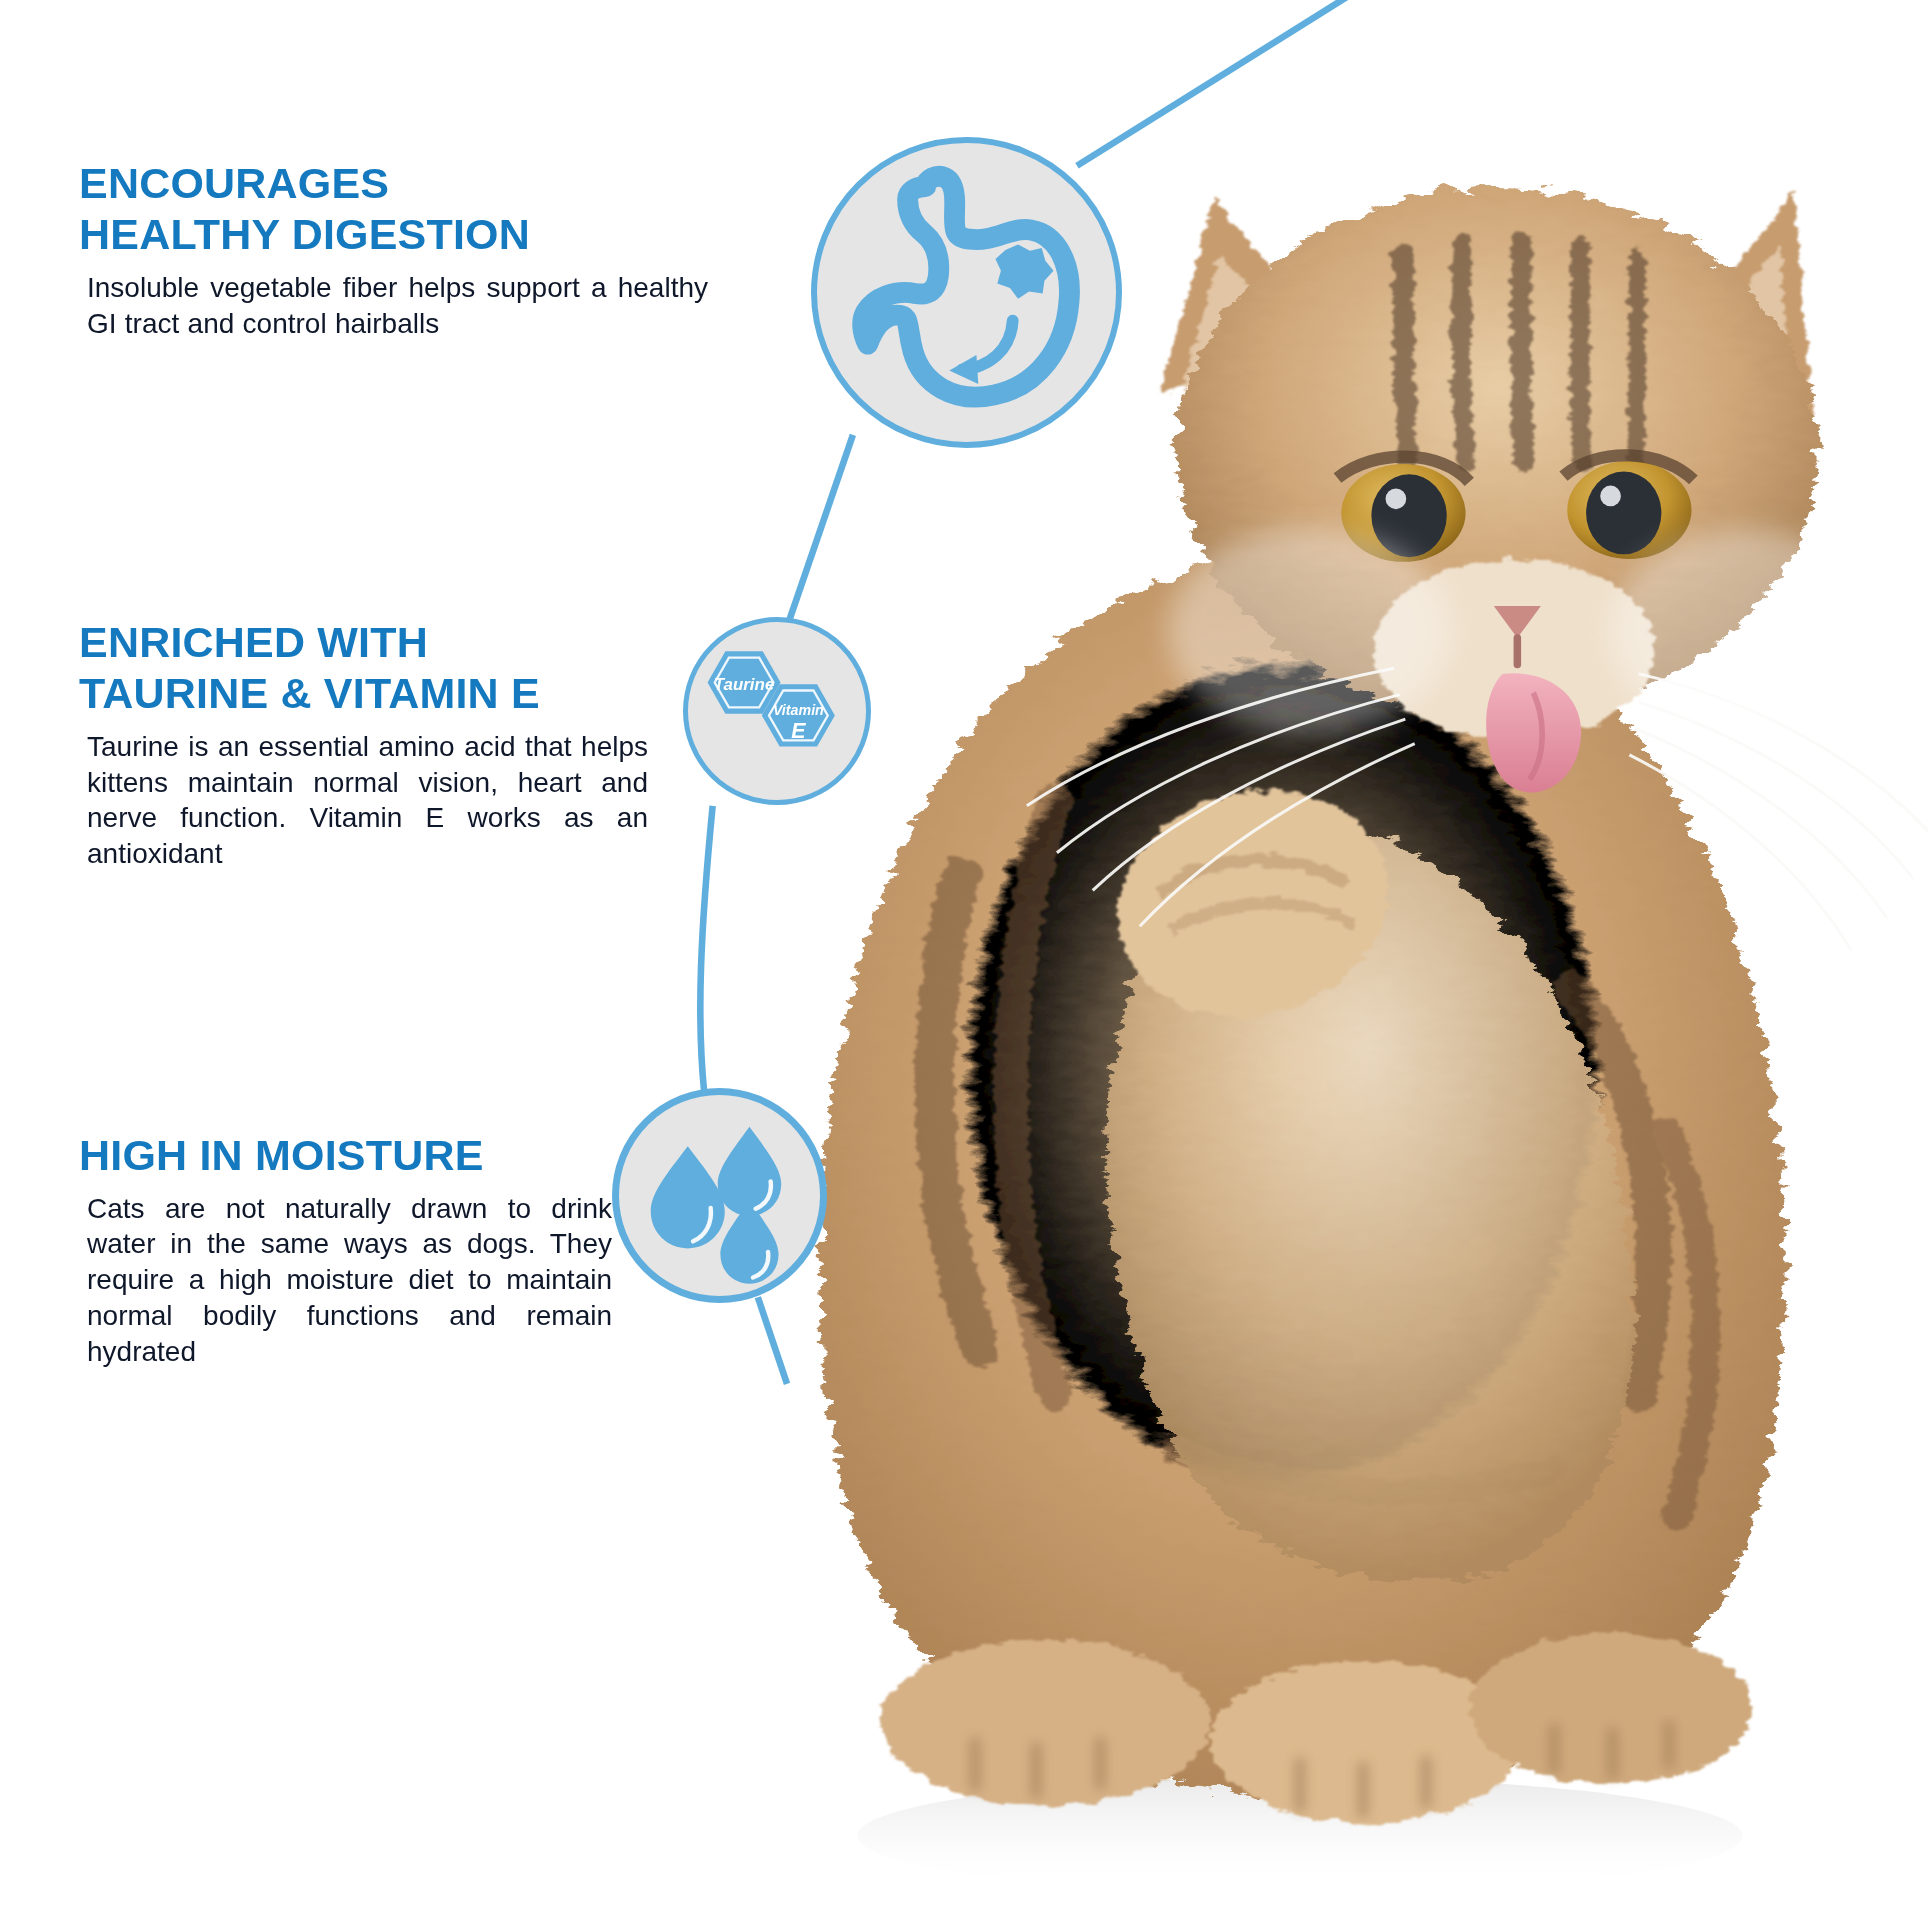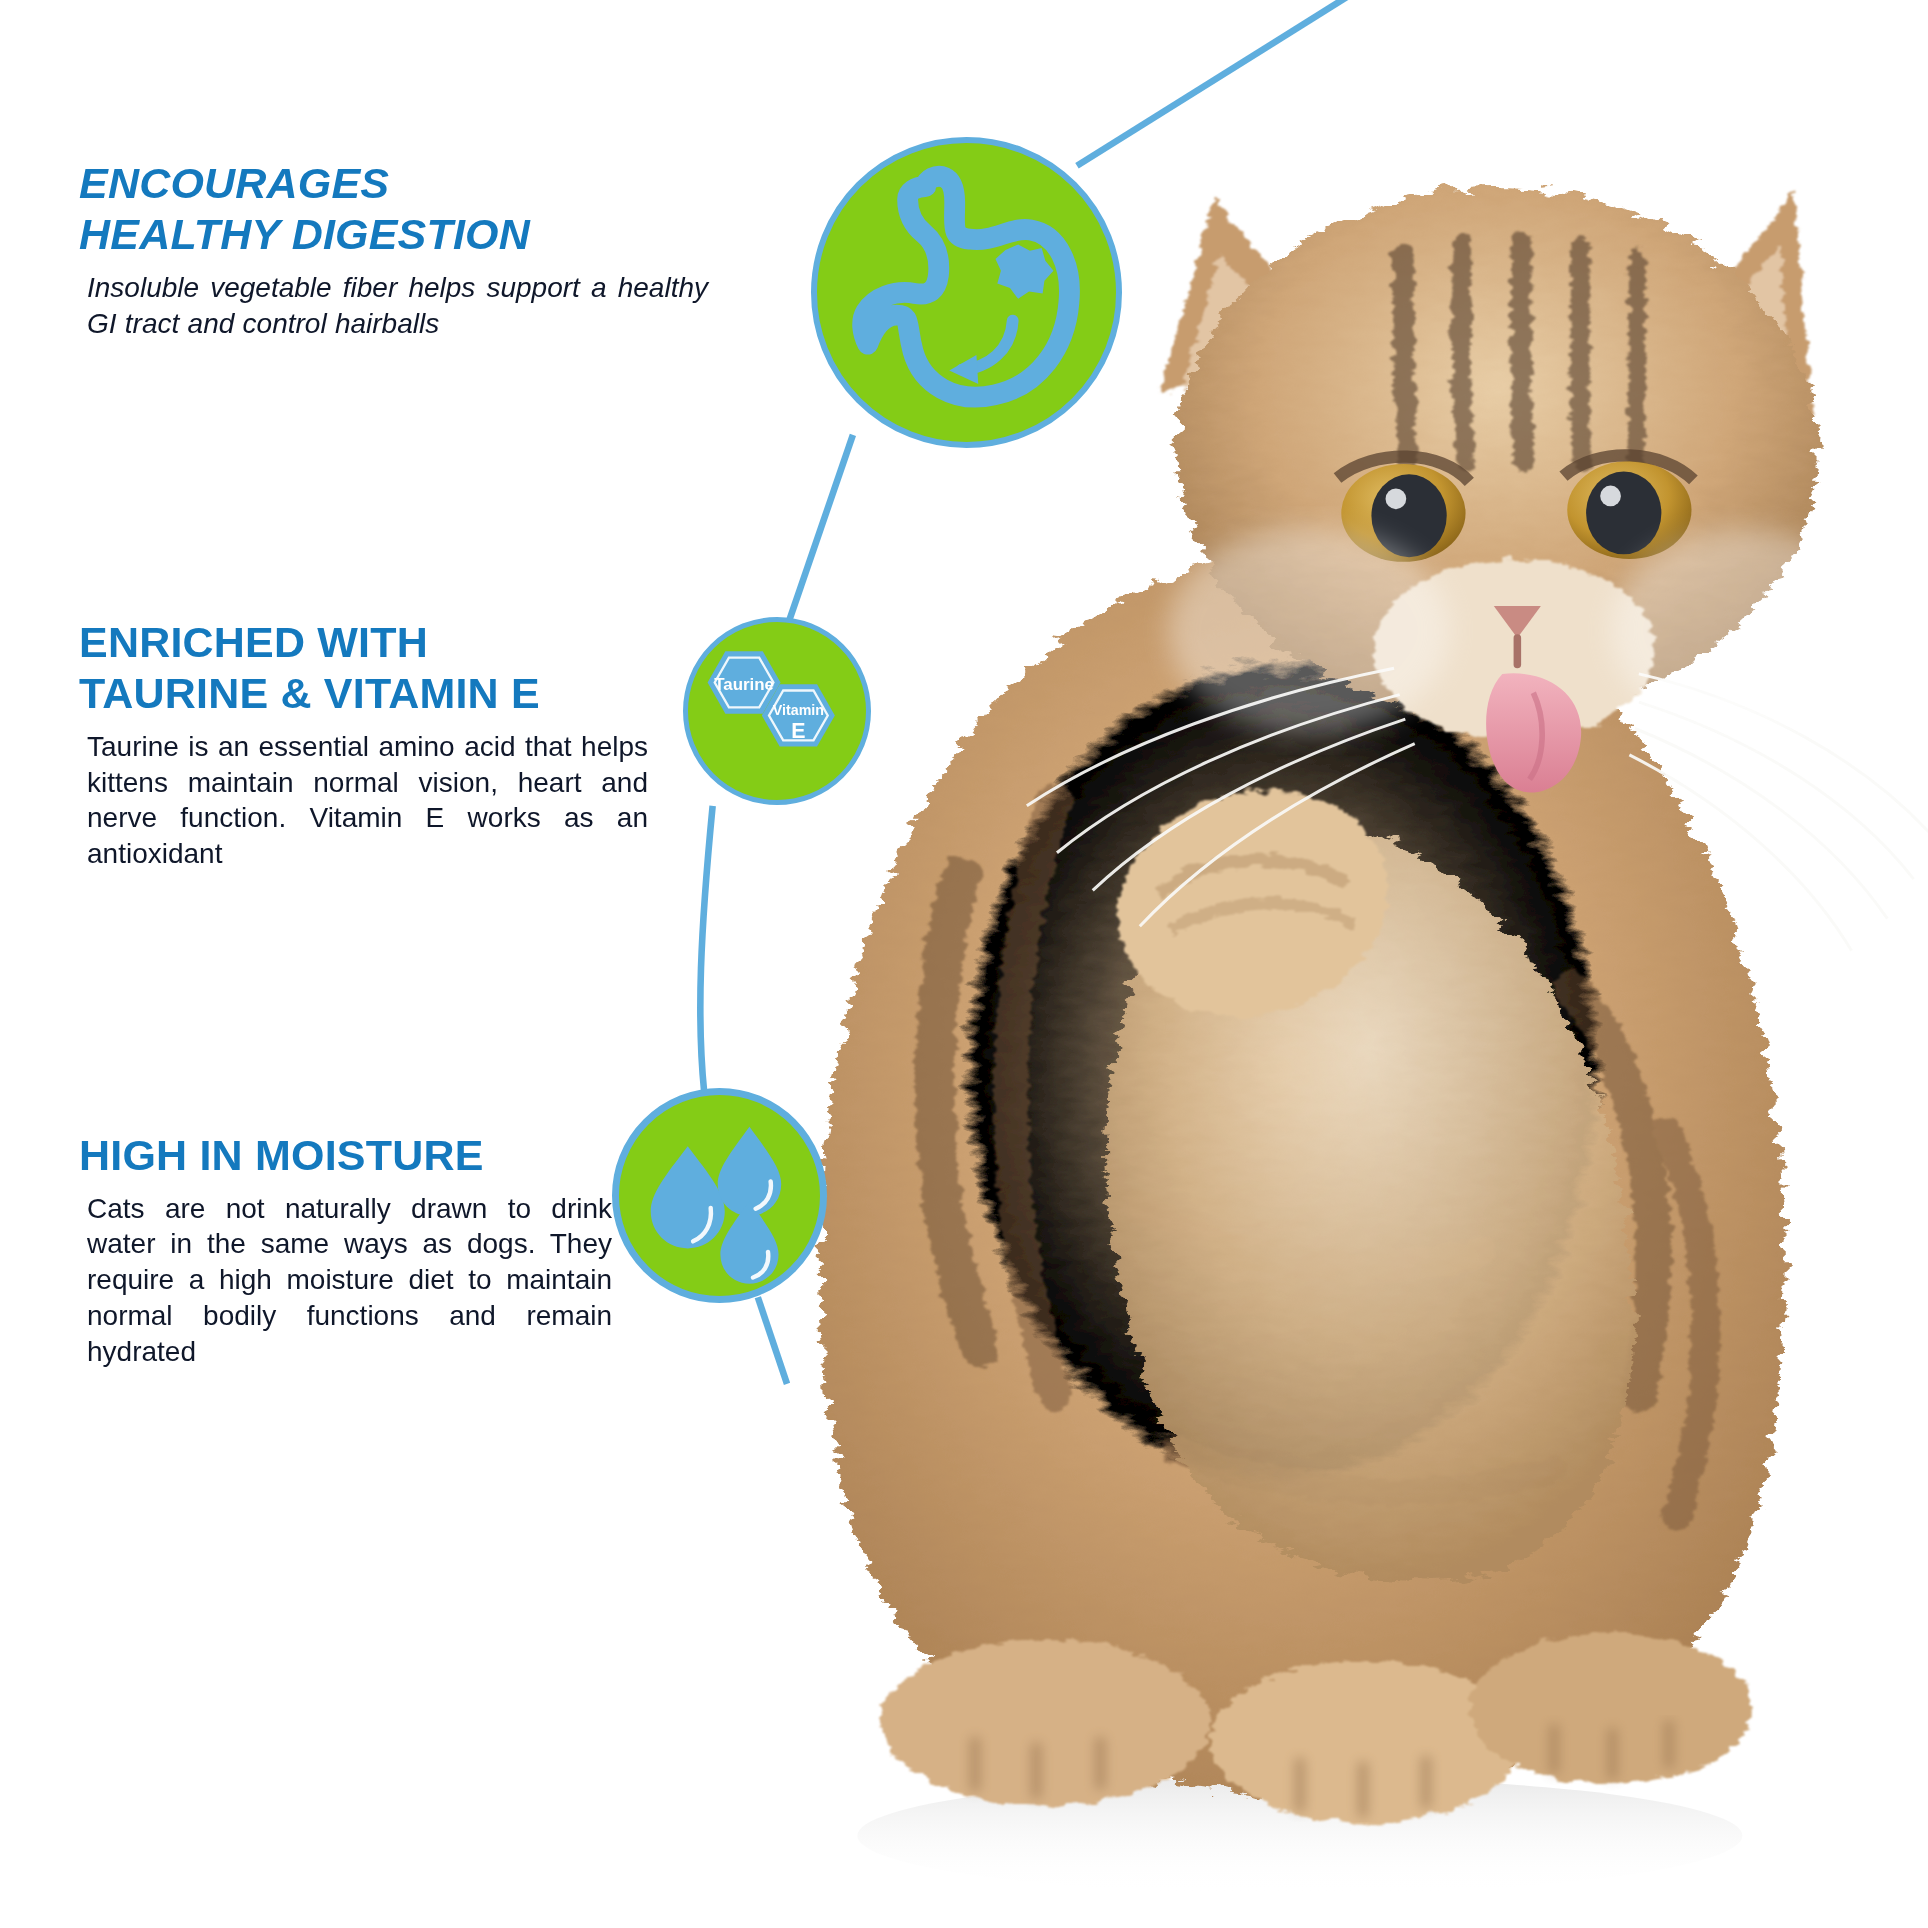--- a/index.html
+++ b/index.html
@@ -24,21 +24,21 @@
     position: absolute;
     left: 0;
     top: 0;
     width: 716px;
     height: 1928px;
   }
   .feature {
     position: absolute;
     left: 79px;
   }
-  .feature.f0 { top: 158px; width: 633px; font-style: italic; }
+  .feature.f0 { top: 158px; width: 633px; }
   .feature.f1 { top: 617px; width: 574px; }
   .feature.f2 { top: 1130px; width: 537px; }
 
   .feature-title {
     color: #1479BE;
     font-weight: bold;
     font-size: 43px;
     line-height: 1.19;
     letter-spacing: 0.2px;
     margin: 0 0 9.4px 0;
@@ -63,22 +63,23 @@
     position: absolute;
     left: 0; top: 0;
     width: 1928px; height: 1928px;
     pointer-events: none;
   }
 
   
   .badge {
     position: absolute;
     border-radius: 50%;
-    background: #84cc16;
+    background: #e5e5e5;
     box-sizing: border-box;
+    font-style: italic;
   }
   .badge.b0 {
     left: 811px; top: 137px;
     width: 311px; height: 311px;
     border: 6.6px solid #5FAEDE;
   }
   .badge.b1 {
     left: 683px; top: 617px;
     width: 188px; height: 188px;
     border: 5.6px solid #5FAEDE;

